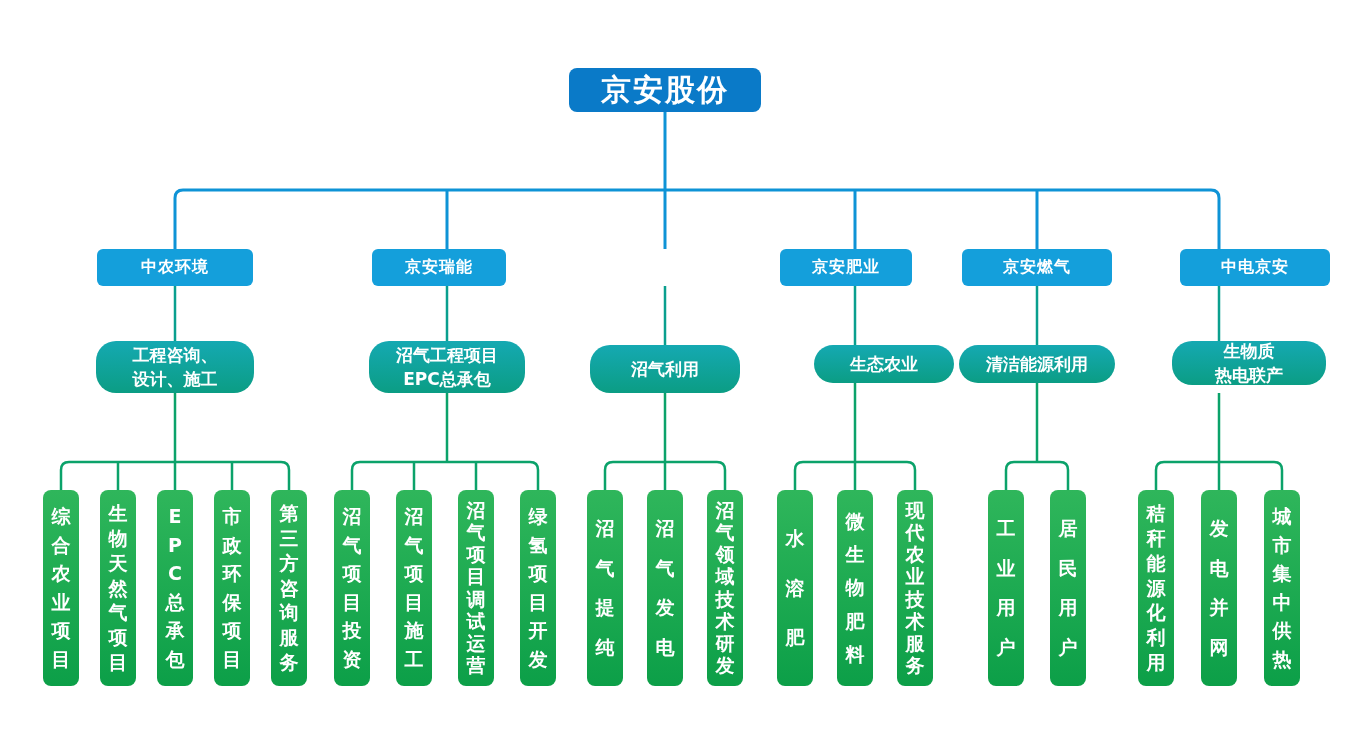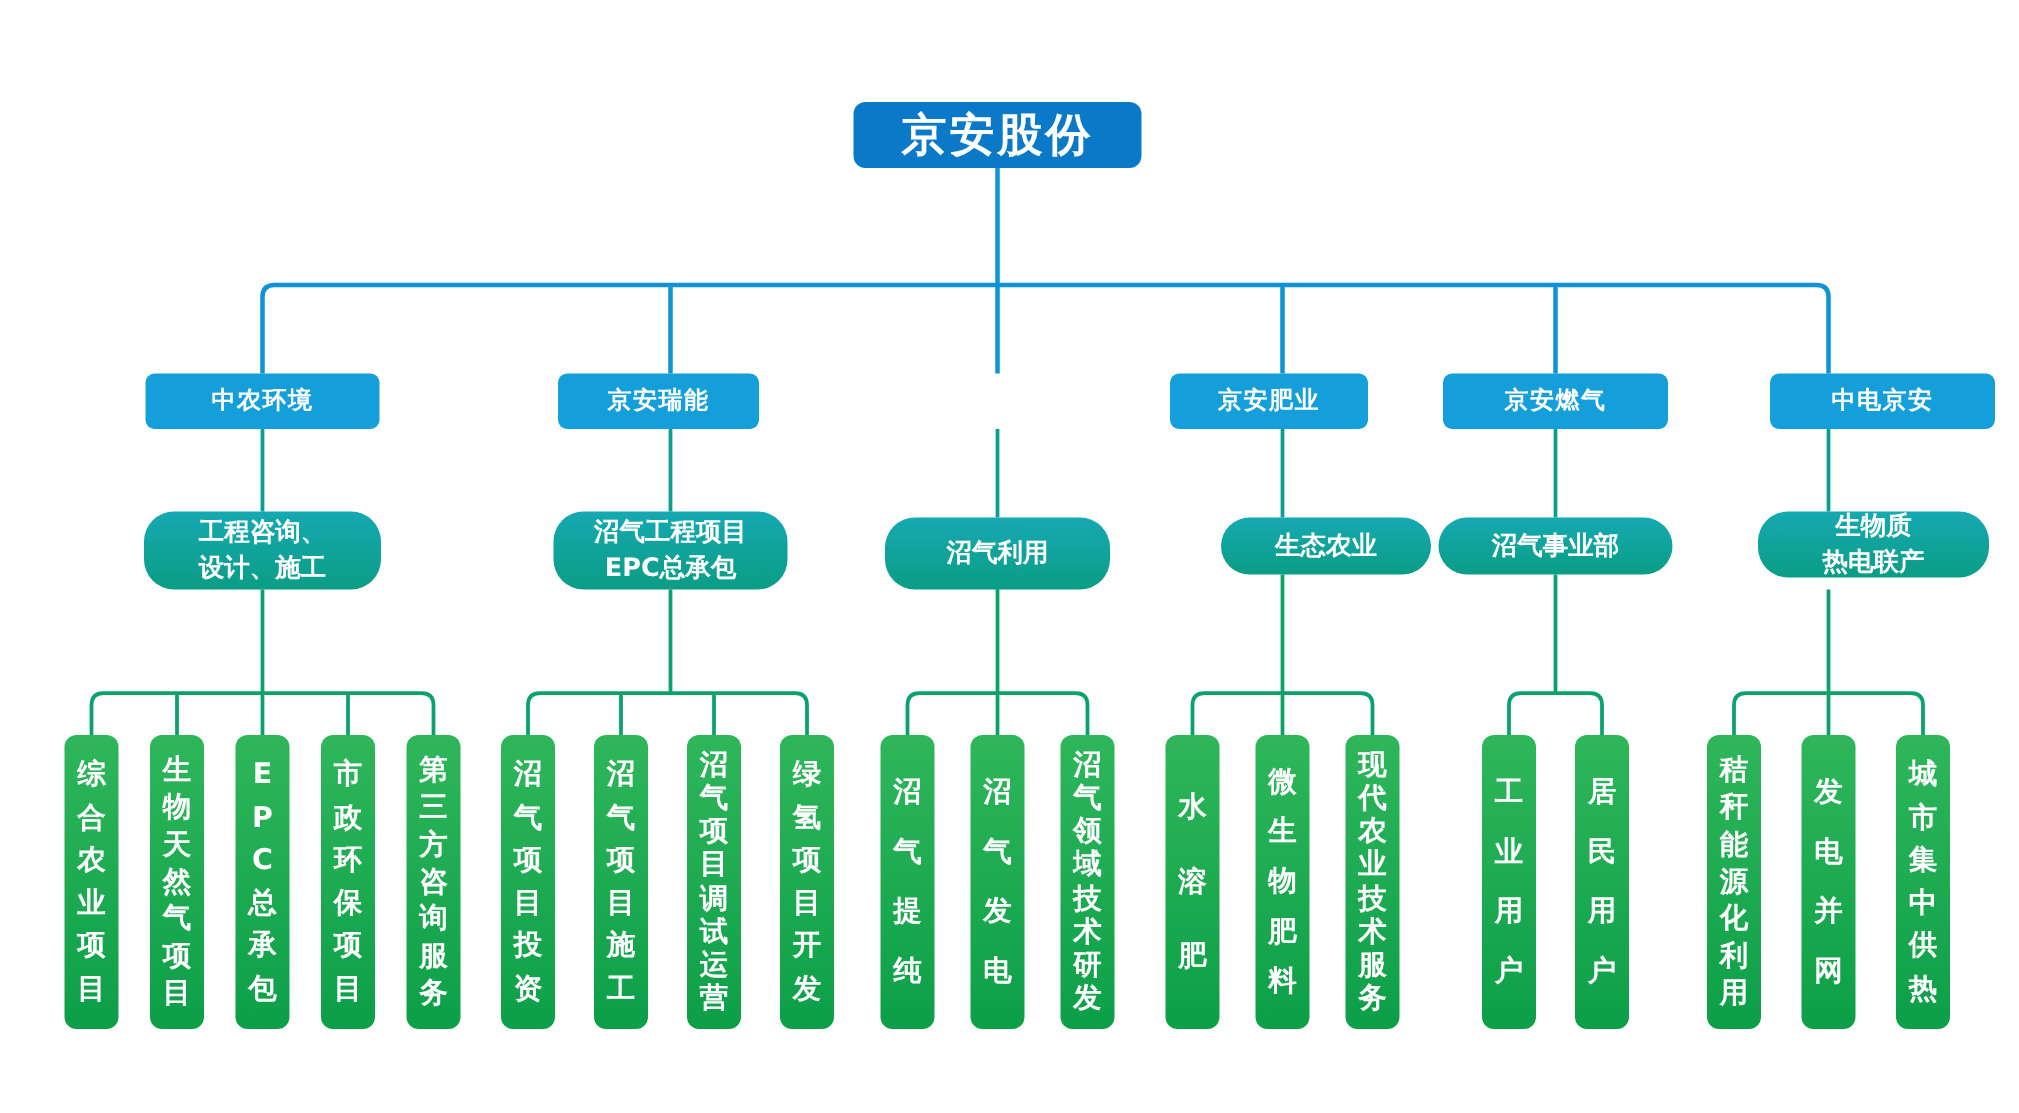--- a/index.html
+++ b/index.html
@@ -105,21 +105,21 @@
     <span>沼气工程项目
 EPC总承包</span>
   </div>
   <div class="node scope" style="left:590px;top:345px;width:150px;height:48px;">
     <span>沼气利用</span>
   </div>
   <div class="node scope" style="left:814px;top:345px;width:140px;height:38px;">
     <span>生态农业</span>
   </div>
   <div class="node scope" style="left:959px;top:345px;width:156px;height:38px;">
-    <span>沼气事业部</span>
+    <span>清洁能源利用</span>
   </div>
   <div class="node scope" style="left:1172px;top:341px;width:154px;height:44px;">
     <span>生物质
 热电联产</span>
   </div>
 
   <div class="node biz" style="left:43px;top:490px;width:36px;height:196px;">
     <div class="vtext">
         <span>综</span>
         <span>合</span>

